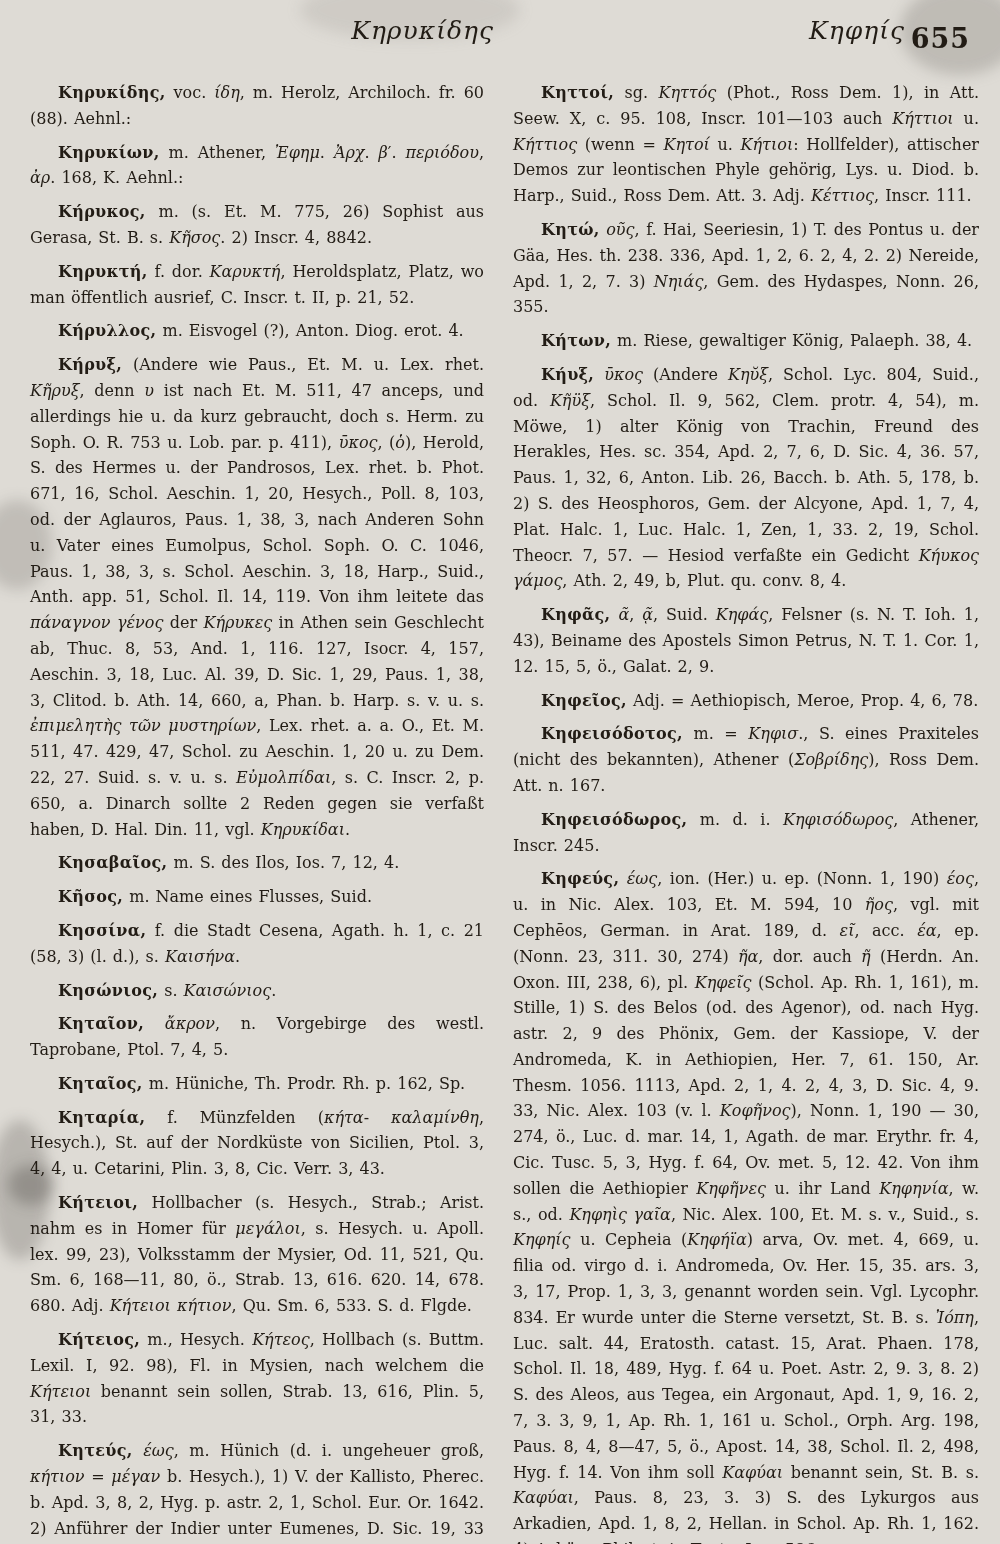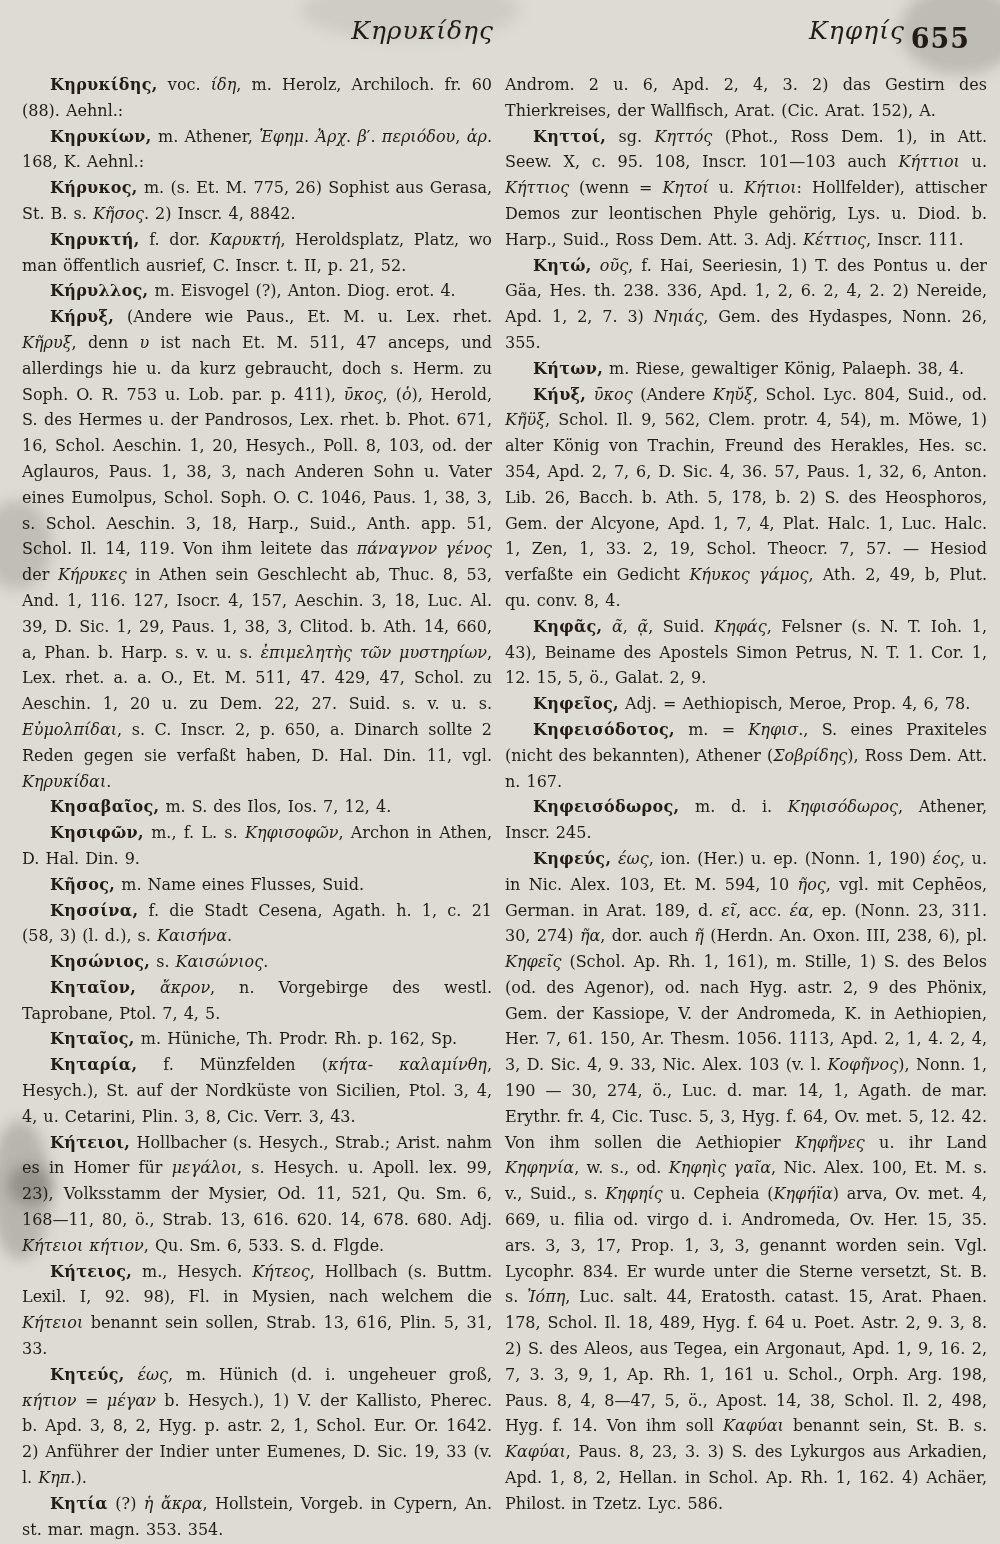--- a/index.html
+++ b/index.html
@@ -34,21 +34,21 @@
     font-size:27px;font-weight:700;letter-spacing:1px;margin-top:15px;
   }
   .col{
     position:absolute;top:72px;
     text-align:justify;
     font-size:16px;line-height:25.8px;
     word-spacing:1px;
   }
   .col.left{left:22px;width:470px;}
   .col.right{left:505px;width:482px;}
-  p.entry{margin:0;text-indent:28px;}
+  p.entry{margin:8px;text-indent:28px;}
   p.entry.cont{text-indent:0;}
   .lemma{font-weight:700;font-style:normal;letter-spacing:.3px;}
   .gk{font-style:italic;}
 </style>
 </head>
 <body>
 
 <div class="page">
   <div class="smudge s1"></div>
   <div class="smudge s2"></div>
@@ -61,34 +61,32 @@
   <div class="page-number">655</div>
 
   <div class="col left">
       <p class="entry"><b class="lemma">Κηρυκίδης,</b><span> voc. <i class="gk">ίδη</i>, m. Herolz, Archiloch. fr. 60 (88). Aehnl.:</span></p>
       <p class="entry"><b class="lemma">Κηρυκίων,</b><span> m. Athener, <i class="gk">Ἐφημ</i>. <i class="gk">Ἀρχ</i>. <i class="gk">β</i>′. <i class="gk">περιόδου</i>, <i class="gk">ἀρ</i>. 168, K. Aehnl.:</span></p>
       <p class="entry"><b class="lemma">Κήρυκος,</b><span> m. (s. Et. M. 775, 26) Sophist aus Gerasa, St. B. s. <i class="gk">Κῆσος</i>. 2) Inscr. 4, 8842.</span></p>
       <p class="entry"><b class="lemma">Κηρυκτή,</b><span> f. dor. <i class="gk">Καρυκτή</i>, Heroldsplatz, Platz, wo man öffentlich ausrief, C. Inscr. t. II, p. 21, 52.</span></p>
       <p class="entry"><b class="lemma">Κήρυλλος,</b><span> m. Eisvogel (?), Anton. Diog. erot. 4.</span></p>
       <p class="entry"><b class="lemma">Κήρυξ,</b><span> (Andere wie Paus., Et. M. u. Lex. rhet. <i class="gk">Κῆρυξ</i>, denn <i class="gk">υ</i> ist nach Et. M. 511, 47 anceps, und allerdings hie u. da kurz gebraucht, doch s. Herm. zu Soph. O. R. 753 u. Lob. par. p. 411), <i class="gk">ῡκος</i>, (<i class="gk">ὁ</i>), Herold, S. des Hermes u. der Pandrosos, Lex. rhet. b. Phot. 671, 16, Schol. Aeschin. 1, 20, Hesych., Poll. 8, 103, od. der Aglauros, Paus. 1, 38, 3, nach Anderen Sohn u. Vater eines Eumolpus, Schol. Soph. O. C. 1046, Paus. 1, 38, 3, s. Schol. Aeschin. 3, 18, Harp., Suid., Anth. app. 51, Schol. Il. 14, 119. Von ihm leitete das <i class="gk">πάναγνον</i> <i class="gk">γένος</i> der <i class="gk">Κήρυκες</i> in Athen sein Geschlecht ab, Thuc. 8, 53, And. 1, 116. 127, Isocr. 4, 157, Aeschin. 3, 18, Luc. Al. 39, D. Sic. 1, 29, Paus. 1, 38, 3, Clitod. b. Ath. 14, 660, a, Phan. b. Harp. s. v. u. s. <i class="gk">ἐπιμελητὴς</i> <i class="gk">τῶν</i> <i class="gk">μυστηρίων</i>, Lex. rhet. a. a. O., Et. M. 511, 47. 429, 47, Schol. zu Aeschin. 1, 20 u. zu Dem. 22, 27. Suid. s. v. u. s. <i class="gk">Εὐμολπίδαι</i>, s. C. Inscr. 2, p. 650, a. Dinarch sollte 2 Reden gegen sie verfaßt haben, D. Hal. Din. 11, vgl. <i class="gk">Κηρυκίδαι</i>.</span></p>
       <p class="entry"><b class="lemma">Κησαβαῖος,</b><span> m. S. des Ilos, Ios. 7, 12, 4.</span></p>
-      <p class="entry"><b class="lemma">Κησιφῶν,</b><span> m., f. L. s. <i class="gk">Κηφισοφῶν</i>, Archon in Athen, D. Hal. Din. 9.</span></p>
       <p class="entry"><b class="lemma">Κῆσος,</b><span> m. Name eines Flusses, Suid.</span></p>
       <p class="entry"><b class="lemma">Κησσίνα,</b><span> f. die Stadt Cesena, Agath. h. 1, c. 21 (58, 3) (l. d.), s. <i class="gk">Καισήνα</i>.</span></p>
       <p class="entry"><b class="lemma">Κησώνιος,</b><span> s. <i class="gk">Καισώνιος</i>.</span></p>
       <p class="entry"><b class="lemma">Κηταῖον,</b><span> <i class="gk">ἄκρον</i>, n. Vorgebirge des westl. Taprobane, Ptol. 7, 4, 5.</span></p>
       <p class="entry"><b class="lemma">Κηταῖος,</b><span> m. Hüniche, Th. Prodr. Rh. p. 162, Sp.</span></p>
       <p class="entry"><b class="lemma">Κηταρία,</b><span> f. Münzfelden (<i class="gk">κήτα</i>- <i class="gk">καλαμίνθη</i>, Hesych.), St. auf der Nordküste von Sicilien, Ptol. 3, 4, 4, u. Cetarini, Plin. 3, 8, Cic. Verr. 3, 43.</span></p>
       <p class="entry"><b class="lemma">Κήτειοι,</b><span> Hollbacher (s. Hesych., Strab.; Arist. nahm es in Homer für <i class="gk">μεγάλοι</i>, s. Hesych. u. Apoll. lex. 99, 23), Volksstamm der Mysier, Od. 11, 521, Qu. Sm. 6, 168—11, 80, ö., Strab. 13, 616. 620. 14, 678. 680. Adj. <i class="gk">Κήτειοι</i> <i class="gk">κήτιον</i>, Qu. Sm. 6, 533. S. d. Flgde.</span></p>
       <p class="entry"><b class="lemma">Κήτειος,</b><span> m., Hesych. <i class="gk">Κήτεος</i>, Hollbach (s. Buttm. Lexil. I, 92. 98), Fl. in Mysien, nach welchem die <i class="gk">Κήτειοι</i> benannt sein sollen, Strab. 13, 616, Plin. 5, 31, 33.</span></p>
       <p class="entry"><b class="lemma">Κητεύς,</b><span> <i class="gk">έως</i>, m. Hünich (d. i. ungeheuer groß, <i class="gk">κήτιον</i> = <i class="gk">μέγαν</i> b. Hesych.), 1) V. der Kallisto, Pherec. b. Apd. 3, 8, 2, Hyg. p. astr. 2, 1, Schol. Eur. Or. 1642. 2) Anführer der Indier unter Eumenes, D. Sic. 19, 33 (v. l. <i class="gk">Κηπ</i>.).</span></p>
       <p class="entry"><b class="lemma">Κητία</b><span> (?) <i class="gk">ἡ</i> <i class="gk">ἄκρα</i>, Hollstein, Vorgeb. in Cypern, An. st. mar. magn. 353. 354.</span></p>
     </div>
   <div class="col right">
-      <p class="entry cont"><span>Androm. 2 u. 6, Apd. 2, 4, 3. 2) das Gestirn des Thierkreises, der Wallfisch, Arat. (Cic. Arat. 152), A.</span></p>
       <p class="entry"><b class="lemma">Κηττοί,</b><span> sg. <i class="gk">Κηττός</i> (Phot., Ross Dem. 1), in Att. Seew. X, c. 95. 108, Inscr. 101—103 auch <i class="gk">Κήττιοι</i> u. <i class="gk">Κήττιος</i> (wenn = <i class="gk">Κητοί</i> u. <i class="gk">Κήτιοι</i>: Hollfelder), attischer Demos zur leontischen Phyle gehörig, Lys. u. Diod. b. Harp., Suid., Ross Dem. Att. 3. Adj. <i class="gk">Κέττιος</i>, Inscr. 111.</span></p>
       <p class="entry"><b class="lemma">Κητώ,</b><span> <i class="gk">οῦς</i>, f. Hai, Seeriesin, 1) T. des Pontus u. der Gäa, Hes. th. 238. 336, Apd. 1, 2, 6. 2, 4, 2. 2) Nereide, Apd. 1, 2, 7. 3) <i class="gk">Νηιάς</i>, Gem. des Hydaspes, Nonn. 26, 355.</span></p>
       <p class="entry"><b class="lemma">Κήτων,</b><span> m. Riese, gewaltiger König, Palaeph. 38, 4.</span></p>
       <p class="entry"><b class="lemma">Κήυξ,</b><span> <i class="gk">ῡκος</i> (Andere <i class="gk">Κηῠξ</i>, Schol. Lyc. 804, Suid., od. <i class="gk">Κῆϋξ</i>, Schol. Il. 9, 562, Clem. protr. 4, 54), m. Möwe, 1) alter König von Trachin, Freund des Herakles, Hes. sc. 354, Apd. 2, 7, 6, D. Sic. 4, 36. 57, Paus. 1, 32, 6, Anton. Lib. 26, Bacch. b. Ath. 5, 178, b. 2) S. des Heosphoros, Gem. der Alcyone, Apd. 1, 7, 4, Plat. Halc. 1, Luc. Halc. 1, Zen, 1, 33. 2, 19, Schol. Theocr. 7, 57. — Hesiod verfaßte ein Gedicht <i class="gk">Κήυκος</i> <i class="gk">γάμος</i>, Ath. 2, 49, b, Plut. qu. conv. 8, 4.</span></p>
       <p class="entry"><b class="lemma">Κηφᾶς,</b><span> <i class="gk">ᾶ</i>, <i class="gk">ᾷ</i>, Suid. <i class="gk">Κηφάς</i>, Felsner (s. N. T. Ioh. 1, 43), Beiname des Apostels Simon Petrus, N. T. 1. Cor. 1, 12. 15, 5, ö., Galat. 2, 9.</span></p>
       <p class="entry"><b class="lemma">Κηφεῖος,</b><span> Adj. = Aethiopisch, Meroe, Prop. 4, 6, 78.</span></p>
       <p class="entry"><b class="lemma">Κηφεισόδοτος,</b><span> m. = <i class="gk">Κηφισ</i>., S. eines Praxiteles (nicht des bekannten), Athener (<i class="gk">Σοβρίδης</i>), Ross Dem. Att. n. 167.</span></p>
       <p class="entry"><b class="lemma">Κηφεισόδωρος,</b><span> m. d. i. <i class="gk">Κηφισόδωρος</i>, Athener, Inscr. 245.</span></p>
       <p class="entry"><b class="lemma">Κηφεύς,</b><span> <i class="gk">έως</i>, ion. (Her.) u. ep. (Nonn. 1, 190) <i class="gk">έος</i>, u. in Nic. Alex. 103, Et. M. 594, 10 <i class="gk">ῆος</i>, vgl. mit Cephēos, German. in Arat. 189, d. <i class="gk">εῖ</i>, acc. <i class="gk">έα</i>, ep. (Nonn. 23, 311. 30, 274) <i class="gk">ῆα</i>, dor. auch <i class="gk">ῆ</i> (Herdn. An. Oxon. III, 238, 6), pl. <i class="gk">Κηφεῖς</i> (Schol. Ap. Rh. 1, 161), m. Stille, 1) S. des Belos (od. des Agenor), od. nach Hyg. astr. 2, 9 des Phönix, Gem. der Kassiope, V. der Andromeda, K. in Aethiopien, Her. 7, 61. 150, Ar. Thesm. 1056. 1113, Apd. 2, 1, 4. 2, 4, 3, D. Sic. 4, 9. 33, Nic. Alex. 103 (v. l. <i class="gk">Κοφῆνος</i>), Nonn. 1, 190 — 30, 274, ö., Luc. d. mar. 14, 1, Agath. de mar. Erythr. fr. 4, Cic. Tusc. 5, 3, Hyg. f. 64, Ov. met. 5, 12. 42. Von ihm sollen die Aethiopier <i class="gk">Κηφῆνες</i> u. ihr Land <i class="gk">Κηφηνία</i>, w. s., od. <i class="gk">Κηφηὶς</i> <i class="gk">γαῖα</i>, Nic. Alex. 100, Et. M. s. v., Suid., s. <i class="gk">Κηφηίς</i> u. Cepheia (<i class="gk">Κηφήϊα</i>) arva, Ov. met. 4, 669, u. filia od. virgo d. i. Andromeda, Ov. Her. 15, 35. ars. 3, 3, 17, Prop. 1, 3, 3, genannt worden sein. Vgl. Lycophr. 834. Er wurde unter die Sterne versetzt, St. B. s. <i class="gk">Ἰόπη</i>, Luc. salt. 44, Eratosth. catast. 15, Arat. Phaen. 178, Schol. Il. 18, 489, Hyg. f. 64 u. Poet. Astr. 2, 9. 3, 8. 2) S. des Aleos, aus Tegea, ein Argonaut, Apd. 1, 9, 16. 2, 7, 3. 3, 9, 1, Ap. Rh. 1, 161 u. Schol., Orph. Arg. 198, Paus. 8, 4, 8—47, 5, ö., Apost. 14, 38, Schol. Il. 2, 498, Hyg. f. 14. Von ihm soll <i class="gk">Καφύαι</i> benannt sein, St. B. s. <i class="gk">Καφύαι</i>, Paus. 8, 23, 3. 3) S. des Lykurgos aus Arkadien, Apd. 1, 8, 2, Hellan. in Schol. Ap. Rh. 1, 162. 4) Achäer, Philost. in Tzetz. Lyc. 586.</span></p>
     </div>

